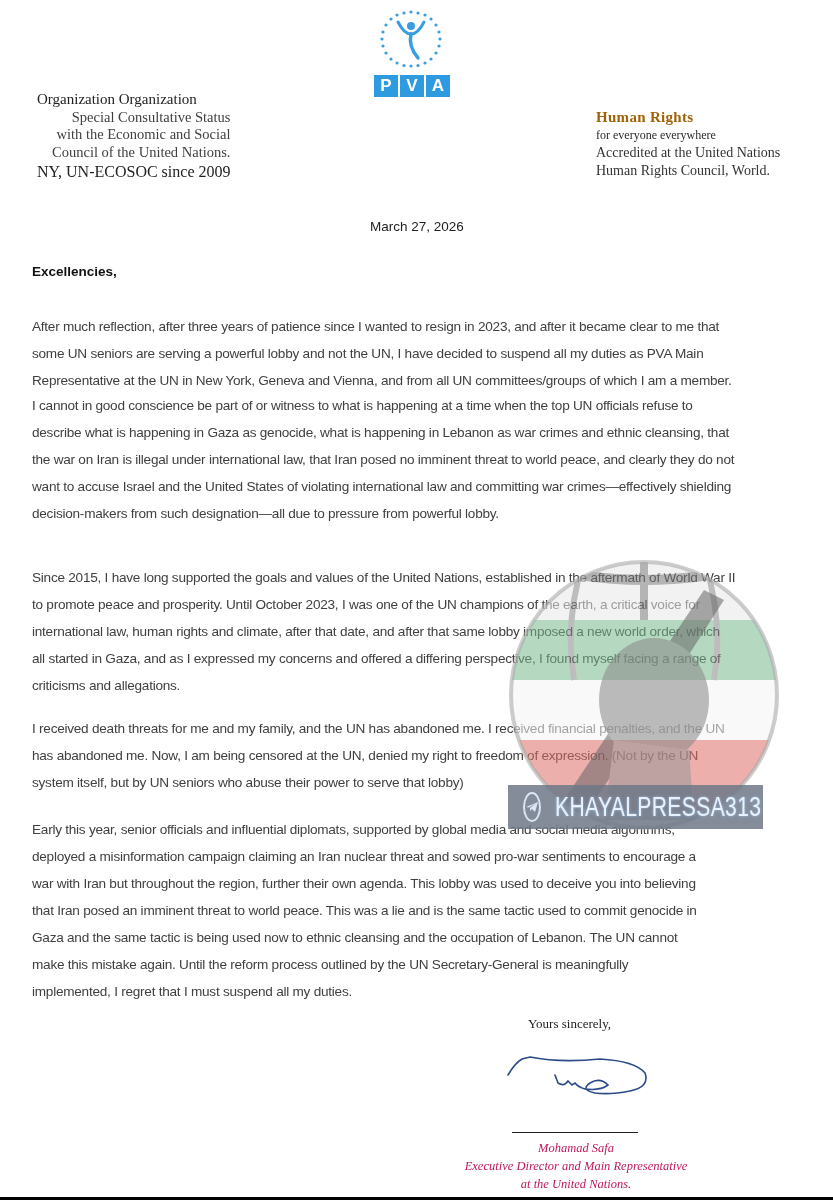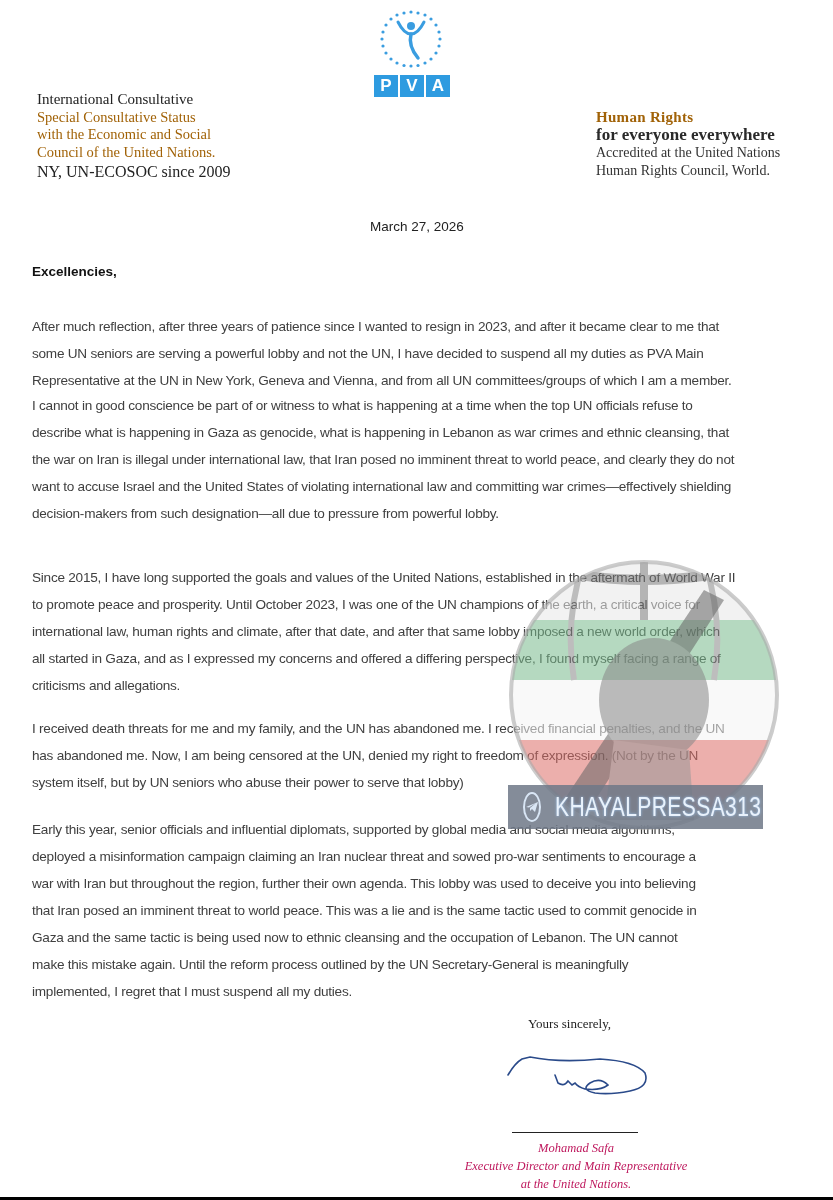--- a/index.html
+++ b/index.html
@@ -16,25 +16,25 @@
   .logo-pva span {
     display: inline-block; width: 24px; height: 22px; background: #2e9be0; color: #fff;
     font-family: "Liberation Sans", sans-serif; font-weight: bold; font-size: 17px;
     text-align: center; line-height: 22px;
   }
 
   
   .serif { font-family: "Liberation Serif", serif; }
   .hdr-left { position: absolute; left: 37px; top: 91px; line-height: 17.5px; color: #222; }
   .hdr-left .l1 { font-size: 15px; }
-  .hdr-left .sm { font-size: 14.5px; color: #a16207; }
+  .hdr-left .sm { font-size: 14.5px; color: #404040; text-align: right; }
   .hdr-left .l5 { font-size: 16px; margin-top: 2px; }
   .hdr-right { position: absolute; left: 596px; top: 108px; line-height: 18px; color: #222; }
   .hdr-right .r1 { font-size: 15px; font-weight: bold; color: #a16207; letter-spacing: 0.3px; }
-  .hdr-right .r2 { font-size: 17px; font-weight: bold; color: #2a2a2a; }
+  .hdr-right .r2 { font-size: 12px; font-weight: normal; color: #2a2a2a; }
   .hdr-right .sm { font-size: 14px; color: #333; }
 
   .sans { font-family: "Liberation Sans", sans-serif; }
   .date { position: absolute; left: 370px; top: 219px; font-size: 13.5px; color: #222; }
   .salutation { position: absolute; left: 32px; top: 264px; font-size: 13.5px; font-weight: bold; color: #111; }
 
   .body-text {
     position: absolute; left: 32px; width: 770px; font-size: 13.6px; line-height: 27px;
     color: #404040; letter-spacing: -0.25px; white-space: pre-line;
   }
@@ -108,21 +108,21 @@
       <path d="M33 26 Q30 38 40 50" stroke="#3a9de0" stroke-width="3.5" fill="none" stroke-linecap="round"></path>
     </svg>
     <div class="logo-pva">
       <span>P</span>
       <span>V</span>
       <span>A</span>
     </div>
   </div>
 
   <div class="hdr-left serif">
-    <div class="l1">International Consultative</div>
+    <div class="l1">Organization Organization</div>
     <div class="sm">Special Consultative Status</div>
     <div class="sm">with the Economic and Social</div>
     <div class="sm">Council of the United Nations.</div>
     <div class="l5">NY, UN-ECOSOC since 2009</div>
   </div>
 
   <div class="hdr-right serif">
     <div class="r1">Human Rights</div>
     <div class="r2">for everyone everywhere</div>
     <div class="sm">Accredited at the United Nations</div>

